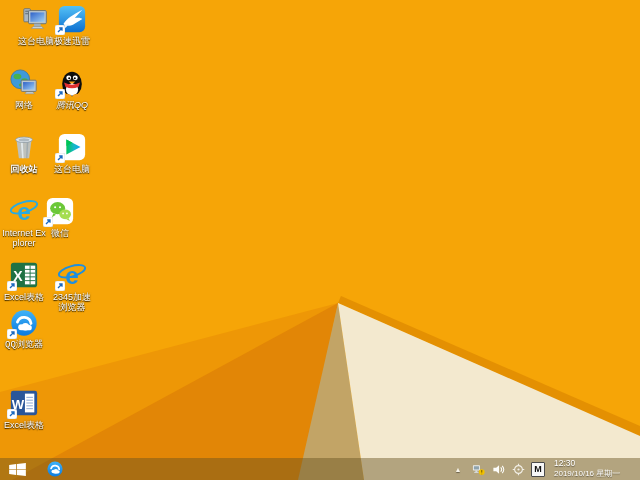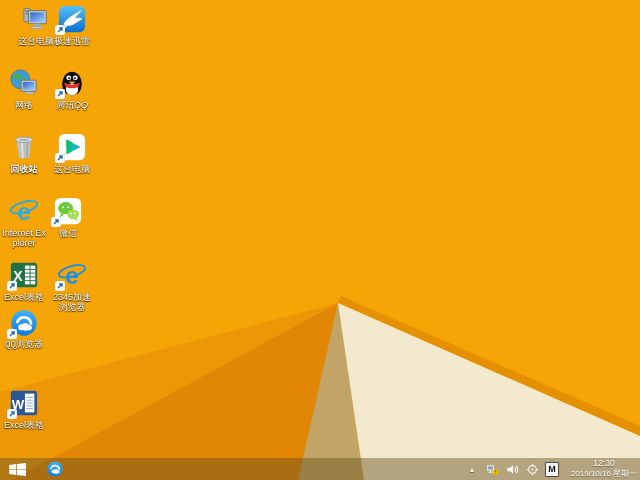--- a/index.html
+++ b/index.html
@@ -21,22 +21,22 @@
   .start-btn{width:34px;height:22px;display:flex;align-items:center;justify-content:center;}
   .start-btn svg{width:17px;height:13px;display:block;}
   .task-pin{width:26px;height:22px;margin-left:8px;display:flex;align-items:center;justify-content:center;}
   .task-pin svg{width:18px;height:18px;display:block;}
   .tray{margin-left:auto;display:flex;align-items:center;gap:6px;padding-right:5px;}
   .tray-ic{width:14px;height:14px;display:flex;align-items:center;justify-content:center;}
   .tray-ic svg{width:13px;height:13px;display:block;}
   .chev{font-size:7px;color:#f7f3e8;line-height:1;text-shadow:0 1px 1px rgba(0,0,0,.4);}
   .ime-box{width:13px;height:13px;background:#f7f7f7;border:1px solid #4a4a4a;border-radius:1px;
            display:flex;align-items:center;justify-content:center;font-size:9px;font-weight:bold;color:#111;line-height:1;}
-  .clock{margin-left:4px;text-align:center;color:#fff;font-size:8px;line-height:1.3;
-         text-shadow:0 1px 1px rgba(0,0,0,.45);padding-right:0;min-width:72px;}
+  .clock{margin-left:4px;text-align:left;color:#fff;font-size:8px;line-height:1.3;
+         text-shadow:0 1px 1px rgba(0,0,0,.45);padding-right:14px;min-width:72px;}
   .clock .time{font-size:8.5px;}
 </style>
 </head>
 <body>
 
 <div class="screen">
 
   <svg class="wallpaper" viewBox="0 0 640 480" aria-hidden="true">
     <rect x="0" y="0" width="640" height="480" fill="#F6A507"></rect>
     <polygon points="338,303 0,392 0,480 300,480" fill="#EE9706"></polygon>
@@ -169,21 +169,21 @@
       </div>
       <div class="icon-item" style="left: 0px; top: 196px;">
         <div class="ico">
           <svg viewBox="0 0 32 32">
  <ellipse cx="16" cy="12" rx="14.5" ry="5.5" fill="none" stroke="#29abe2" stroke-width="2" transform="rotate(-16 16 12)"></ellipse>
  <text x="16" y="25.5" font-size="26" font-weight="bold" fill="#29abe2" text-anchor="middle" font-family="Liberation Sans, sans-serif">e</text>
           </svg>
         </div>
         <div class="lbl">Internet Explorer</div>
       </div>
-      <div class="icon-item" style="left: 44px; top: 196px;">
+      <div class="icon-item" style="left: 36px; top: 196px;">
         <div class="ico">
           <svg viewBox="0 0 32 32">
  <rect x="2" y="2" width="28" height="28" rx="6" fill="#fff"></rect>
  <ellipse cx="13.5" cy="13" rx="8" ry="6.5" fill="#6bc839"></ellipse>
  <path d="M9 18.5 l-1.7 4.2 4.4 -2.6 z" fill="#6bc839"></path>
  <circle cx="10.8" cy="12" r="1.1" fill="#fff"></circle>
             <circle cx="16" cy="12" r="1.1" fill="#fff"></circle>
  <ellipse cx="21.5" cy="19.5" rx="6.2" ry="5.2" fill="#a5dd51"></ellipse>
  <path d="M25 23.5 l1.6 3.2 -4 -1.8 z" fill="#a5dd51"></path>
  <circle cx="19.3" cy="18.6" r="0.95" fill="#fff"></circle>

